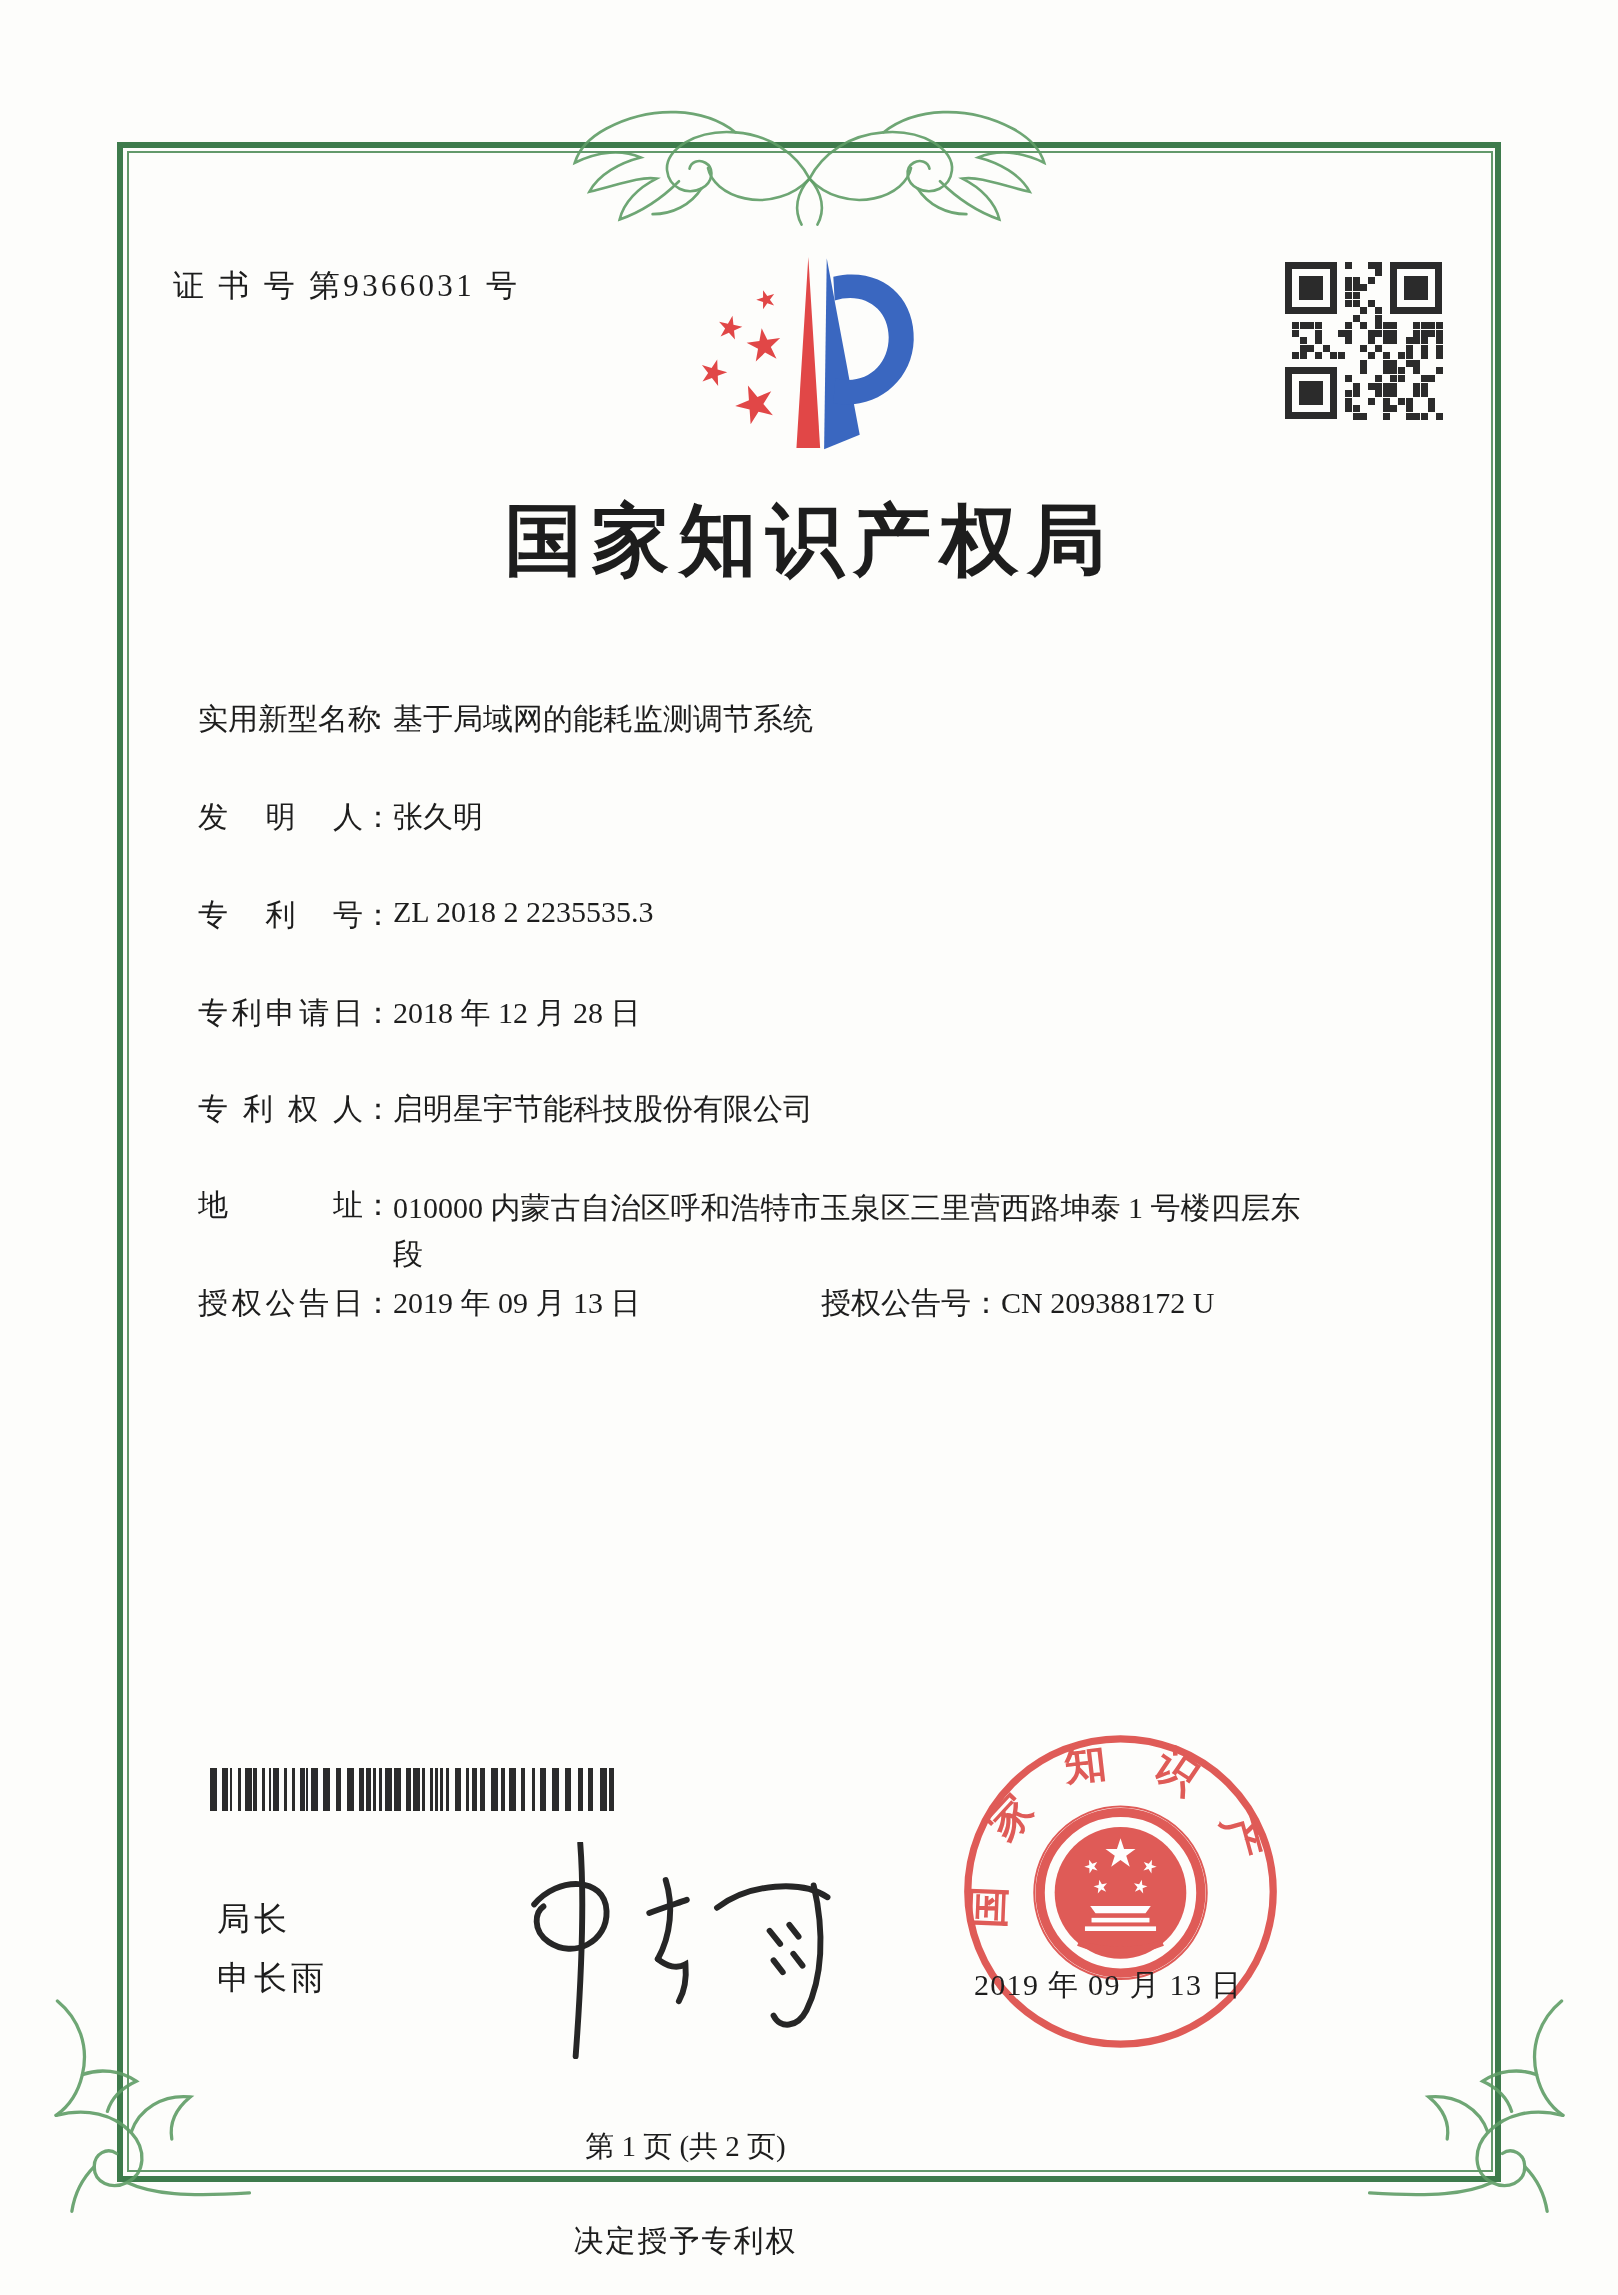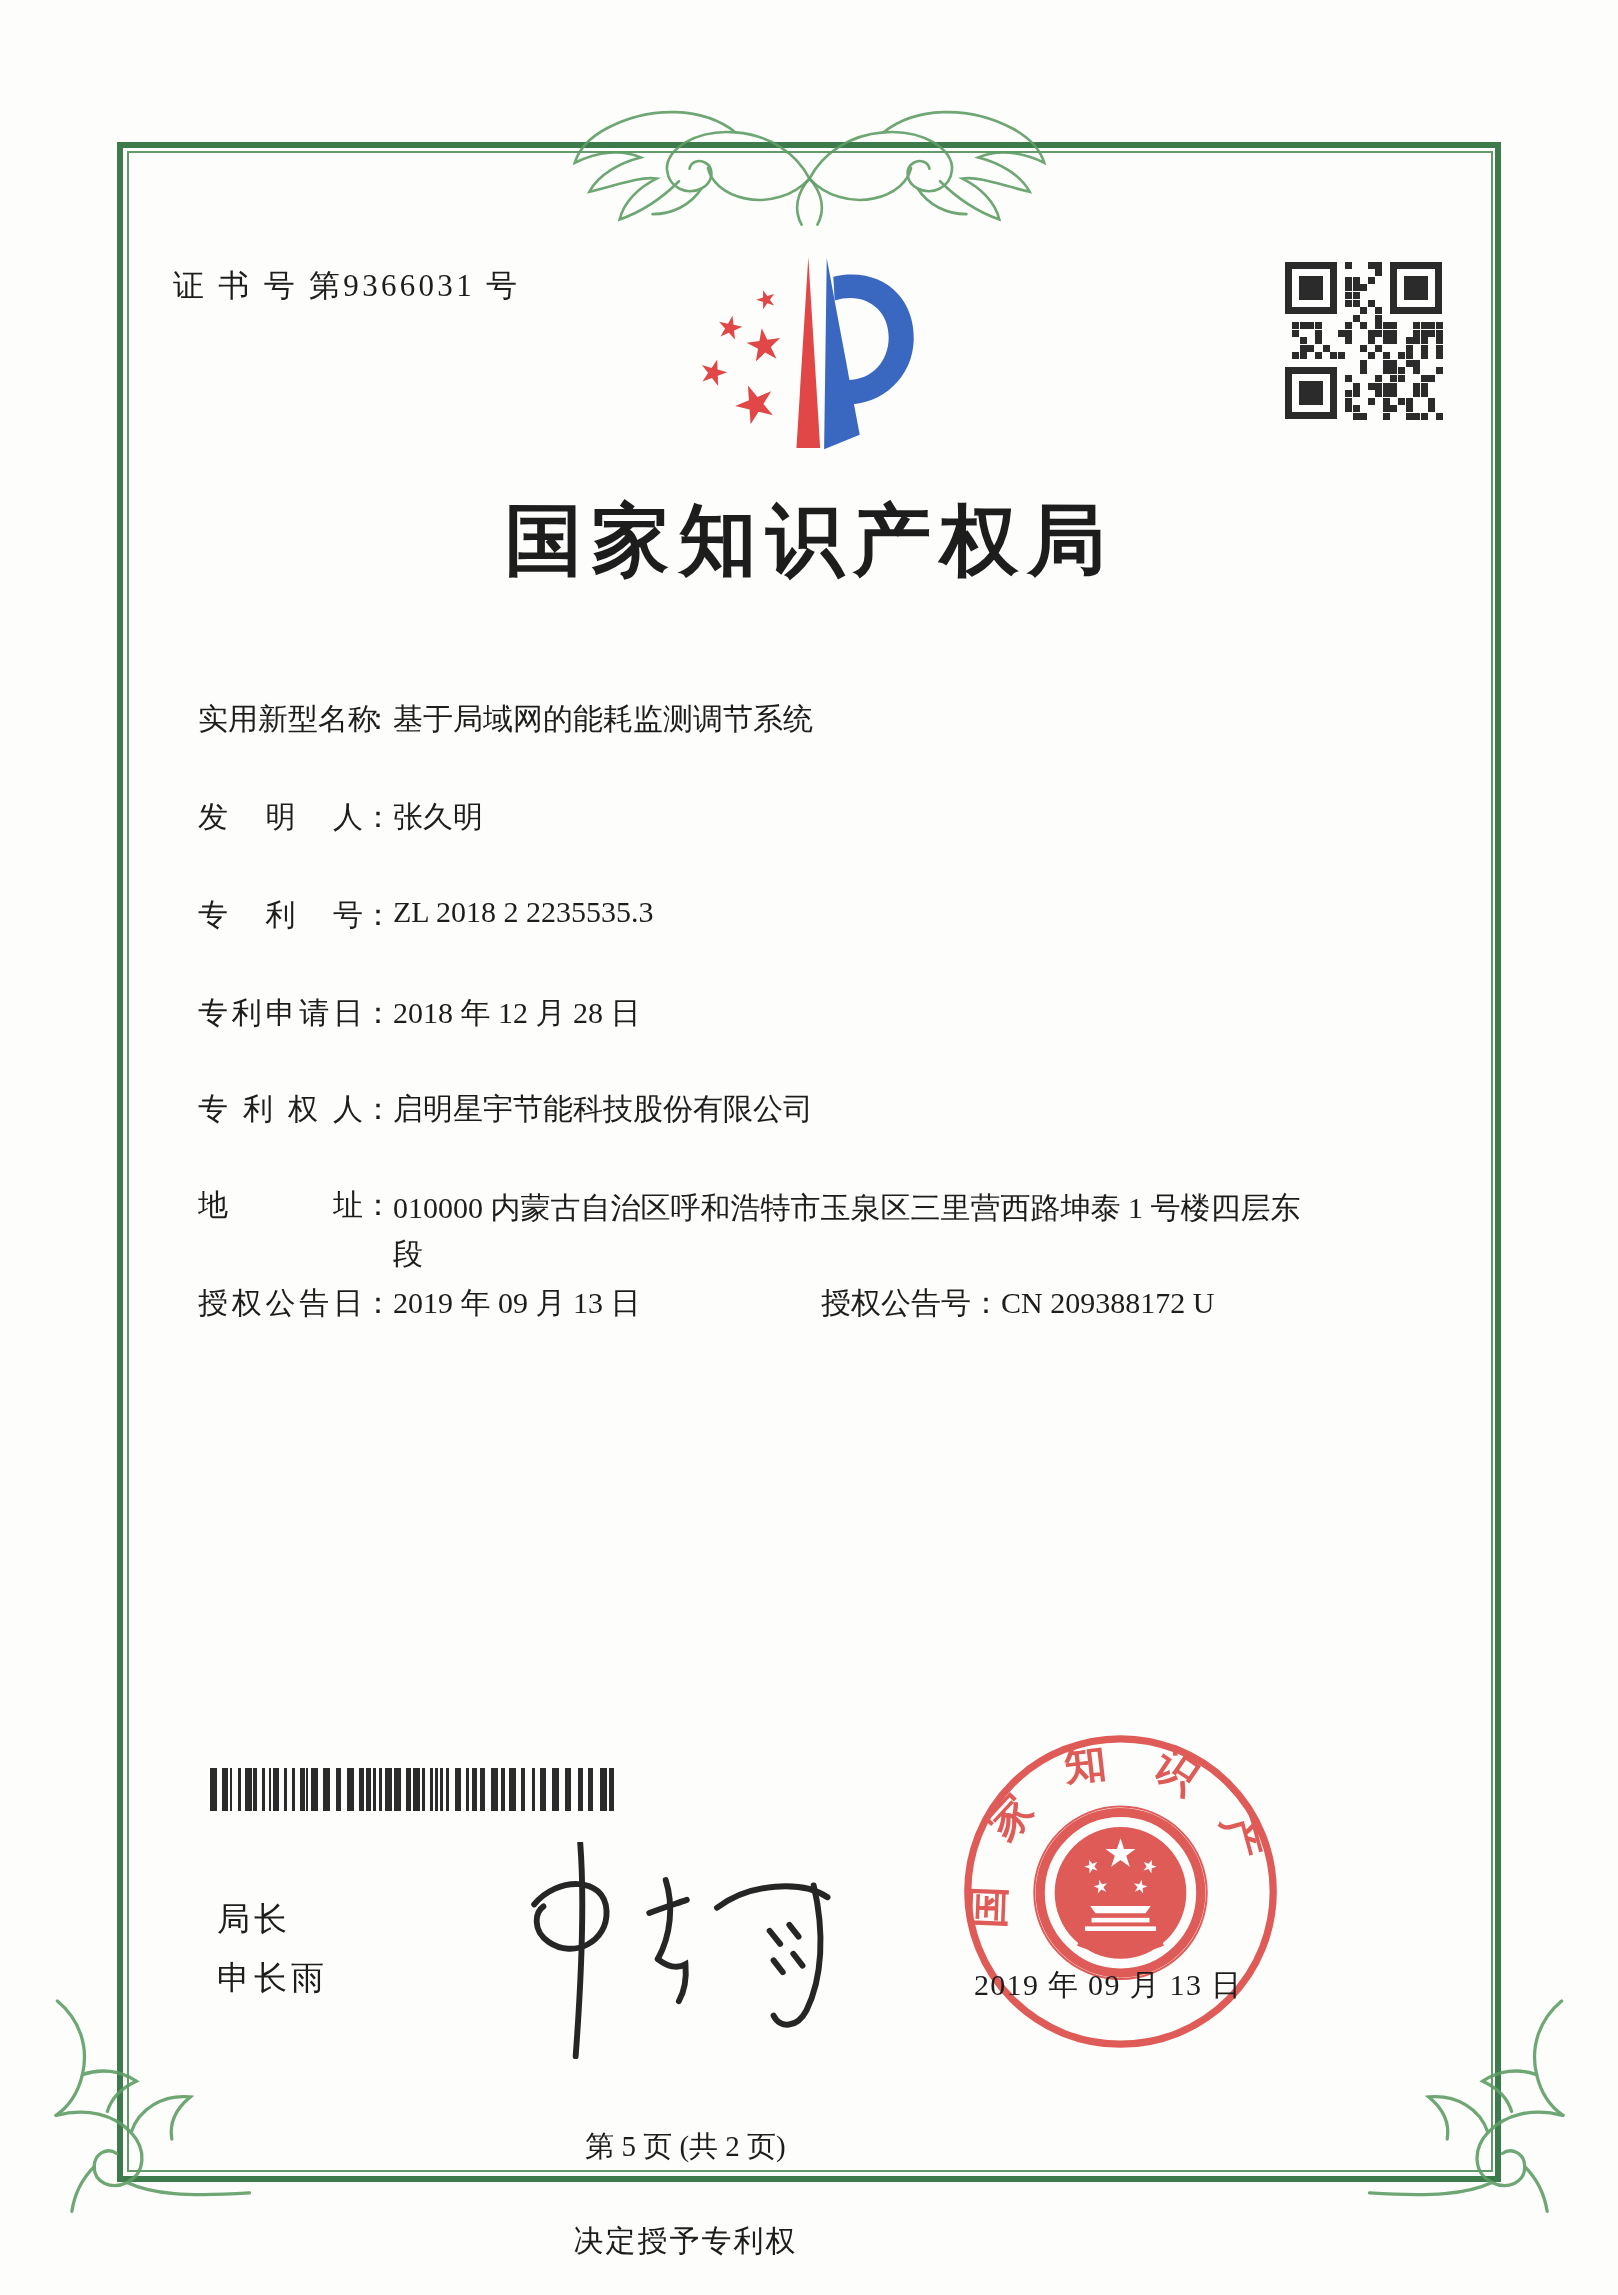--- a/index.html
+++ b/index.html
@@ -332,15 +332,15 @@
     <use href="#star5" transform="translate(330,293) rotate(12) scale(11)" fill="#ffffff"></use>
     <path d="M254,322 L346,322 L338,333 L262,333 Z" fill="#ffffff"></path>
     <rect x="256" y="340" width="88" height="7" fill="#ffffff"></rect>
     <rect x="246" y="353" width="108" height="7" fill="#ffffff"></rect>
     <path d="M236,378 C268,392 332,392 364,378" fill="none" stroke="#dd4f4b" stroke-width="10"></path>
   </g>
 </svg>
 
 <div class="abs seal-date">2019 年 09 月 13 日</div>
 
-<div class="abs page-info">第 5 页 (共 2 页)</div>
+<div class="abs page-info">第 1 页 (共 2 页)</div>
 <div class="abs back-note">决定授予专利权</div>
 
 
 </body></html>

